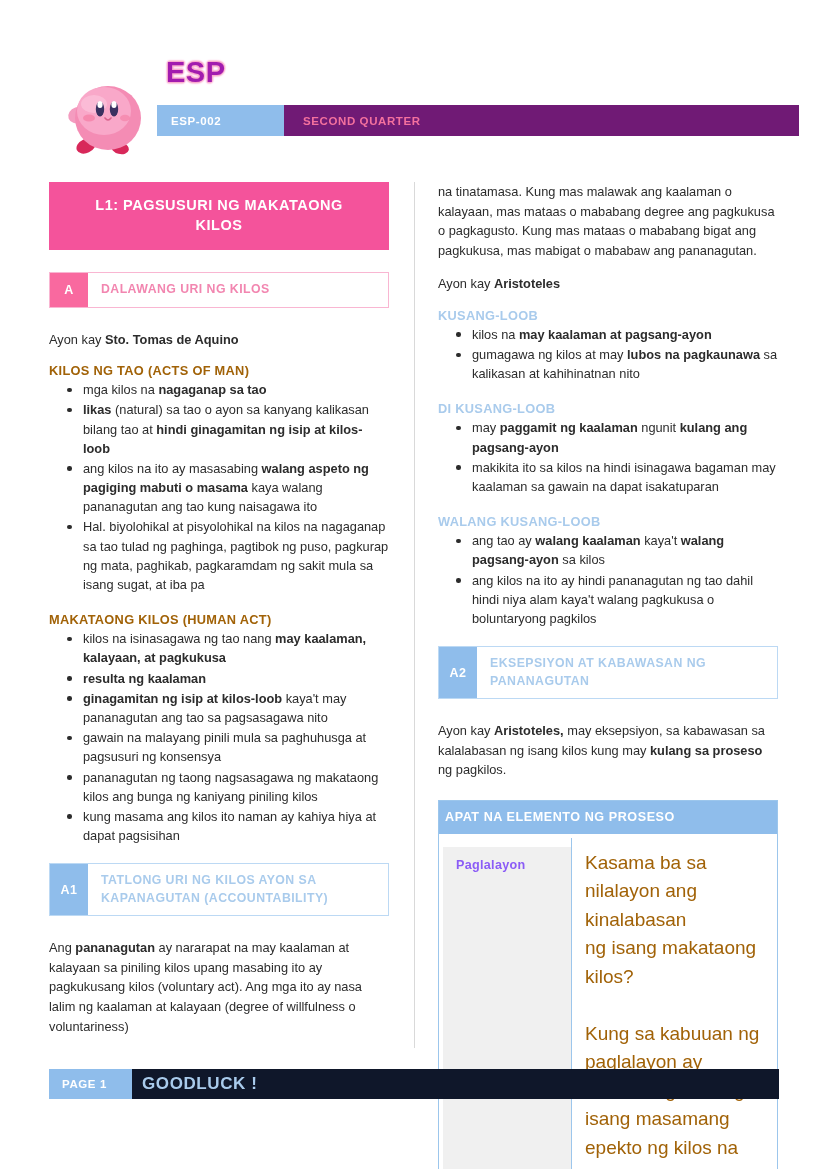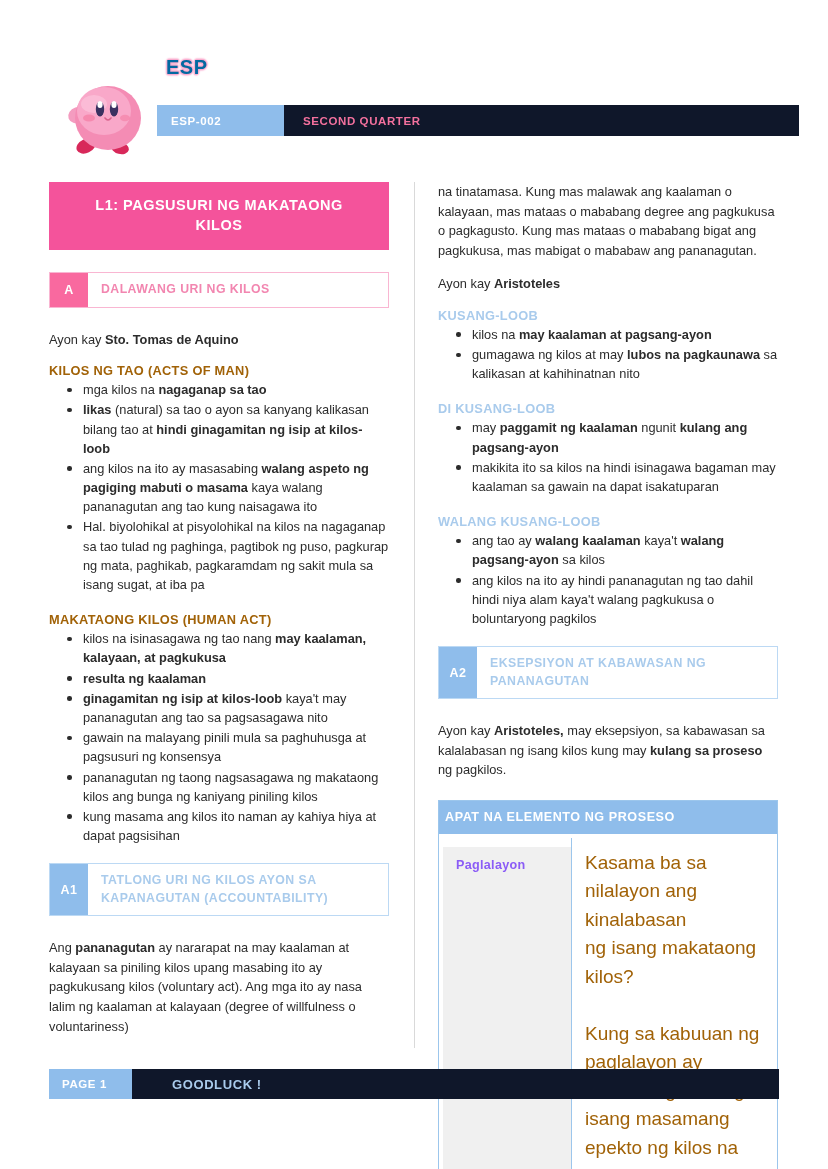--- a/index.html
+++ b/index.html
@@ -34,39 +34,39 @@
     left: 64px;
     top: 78px;
     width: 84px;
     height: 78px;
   }
 
   .logo-text {
     position: absolute;
     left: 166px;
     top: 56px;
-    font-size: 20px;
+    font-size: 29px;
     font-weight: bold;
     letter-spacing: 0.5px;
-    color: #0369a1;
+    color: #a21caf;
     text-shadow:
       0 0 1.2px #f9a8cb, 0 0 2.2px #f9a8cb,
       0.8px 0.4px 1.6px #fbb9d6, -0.8px -0.4px 1.6px #fbb9d6,
       0.6px -0.7px 1.8px #f79cc4, -0.6px 0.7px 1.8px #f79cc4,
       0 1px 2.4px #fcc4dc, 0 -1px 2.4px #fcc4dc;
     -webkit-font-smoothing: antialiased;
   }
 
   .header-bar {
     position: absolute;
     left: 157px;
     top: 105px;
     width: 642px;
     height: 31px;
-    background: #0f172a;
+    background: #701a75;
     display: flex;
     align-items: stretch;
   }
 
   .header-code {
     width: 127px;
     background: #8fbdeb;
     color: #ffffff;
     font-size: 11.5px;
     font-weight: bold;
@@ -268,26 +268,26 @@
     font-size: 11.5px;
     font-weight: bold;
     letter-spacing: 0.6px;
     display: flex;
     align-items: center;
     padding-left: 13px;
   }
   .footer-msg {
     flex: 1;
     color: #a9cbec;
-    font-size: 13px;
+    font-size: 17px;
     font-weight: bold;
     letter-spacing: 0.6px;
     display: flex;
     align-items: center;
-    padding-left: 40px;
+    padding-left: 10px;
   }
 </style>
 </head>
 <body>
 
 <div class="page">
 
   <div class="header">
 
     <svg class="mascot" viewBox="0 0 84 78" xmlns="http://www.w3.org/2000/svg">

